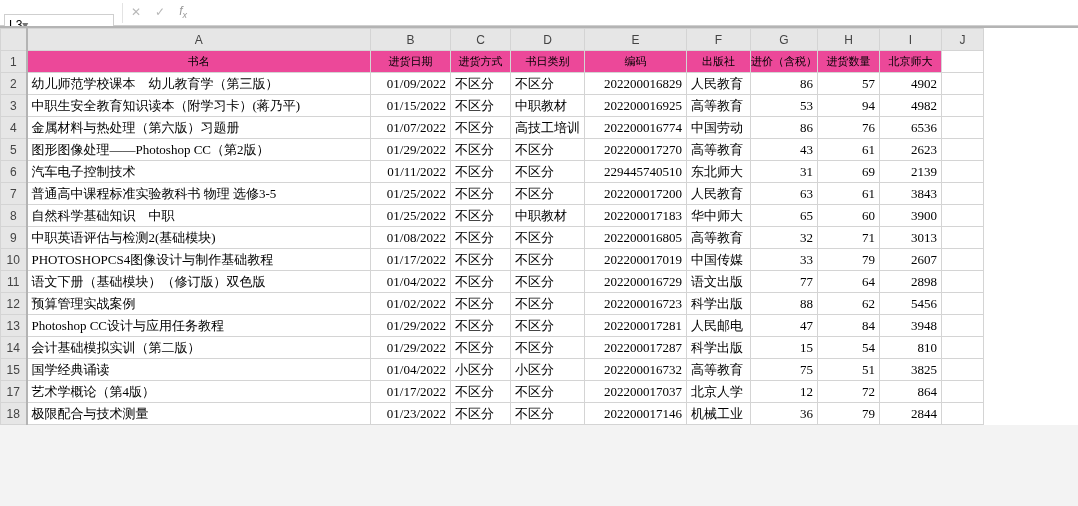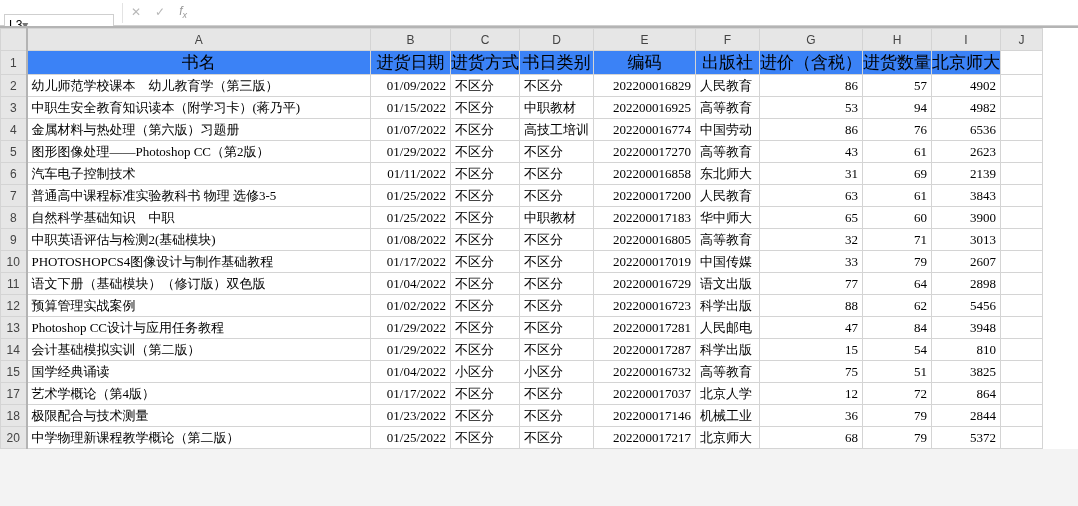--- a/index.html
+++ b/index.html
@@ -12,21 +12,21 @@
 .fb-icons span { display: inline-block; }
 .fx { font-style: italic; color: #999; }
 .fx sub { font-size: 9px; }
 .formula-input { flex: 1; height: 22px; border: none; outline: none; margin-left: 14px; background: #fff; }
 .sheet { position: relative; background: #fff; border-top: 2px solid #b4b4b4; }
 table { border-collapse: collapse; table-layout: fixed; }
 th, td { border: 1px solid #d4d4d4; height: 22px; white-space: nowrap; overflow: hidden; }
 .corner { width: 26px; background: #e6e6e6; border-right: 2px solid #b4b4b4; }
 .col-head { background: #e6e6e6; text-align: center; color: #444; font-weight: normal; }
 .row-head { width: 26px; background: #e6e6e6; text-align: center; color: #444; font-weight: normal; border-right: 2px solid #b4b4b4; }
-.header-cell { background: #3b82f6; text-align: center; font-family: "KaiTi","STKaiti",serif; font-size: 17px; }
+.header-cell { background: #ec4899; text-align: center; font-family: "KaiTi","STKaiti",serif; font-size: 11px; }
 .data-cell { padding: 0 4px; font-family: "KaiTi","STKaiti",serif; font-size: 13px; }
 .align-right { text-align: right; }
 .align-left { text-align: left; }
 </style>
 </head>
 <body>
 
 <div class="formula-bar">
   <div class="name-box">
     <span>L3</span>
@@ -136,21 +136,21 @@
           <td class="data-cell align-right">61</td>
           <td class="data-cell align-right">2623</td>
           <td class="data-cell align-left"></td>
         </tr>
         <tr>
           <th class="row-head">6</th>
           <td class="data-cell align-left">汽车电子控制技术</td>
           <td class="data-cell align-right">01/11/2022</td>
           <td class="data-cell align-left">不区分</td>
           <td class="data-cell align-left">不区分</td>
-          <td class="data-cell align-right">202200016858</td>
+          <td class="data-cell align-right">229445740510</td>
           <td class="data-cell align-left">东北师大</td>
           <td class="data-cell align-right">31</td>
           <td class="data-cell align-right">69</td>
           <td class="data-cell align-right">2139</td>
           <td class="data-cell align-left"></td>
         </tr>
         <tr>
           <th class="row-head">7</th>
           <td class="data-cell align-left">普通高中课程标准实验教科书 物理 选修3-5</td>
           <td class="data-cell align-right">01/25/2022</td>
@@ -286,28 +286,15 @@
           <td class="data-cell align-right">01/23/2022</td>
           <td class="data-cell align-left">不区分</td>
           <td class="data-cell align-left">不区分</td>
           <td class="data-cell align-right">202200017146</td>
           <td class="data-cell align-left">机械工业</td>
           <td class="data-cell align-right">36</td>
           <td class="data-cell align-right">79</td>
           <td class="data-cell align-right">2844</td>
           <td class="data-cell align-left"></td>
         </tr>
-        <tr>
-          <th class="row-head">20</th>
-          <td class="data-cell align-left">中学物理新课程教学概论（第二版）</td>
-          <td class="data-cell align-right">01/25/2022</td>
-          <td class="data-cell align-left">不区分</td>
-          <td class="data-cell align-left">不区分</td>
-          <td class="data-cell align-right">202200017217</td>
-          <td class="data-cell align-left">北京师大</td>
-          <td class="data-cell align-right">68</td>
-          <td class="data-cell align-right">79</td>
-          <td class="data-cell align-right">5372</td>
-          <td class="data-cell align-left"></td>
-        </tr>
       </tbody>
     </table>
 </div>
 
 </body></html>

